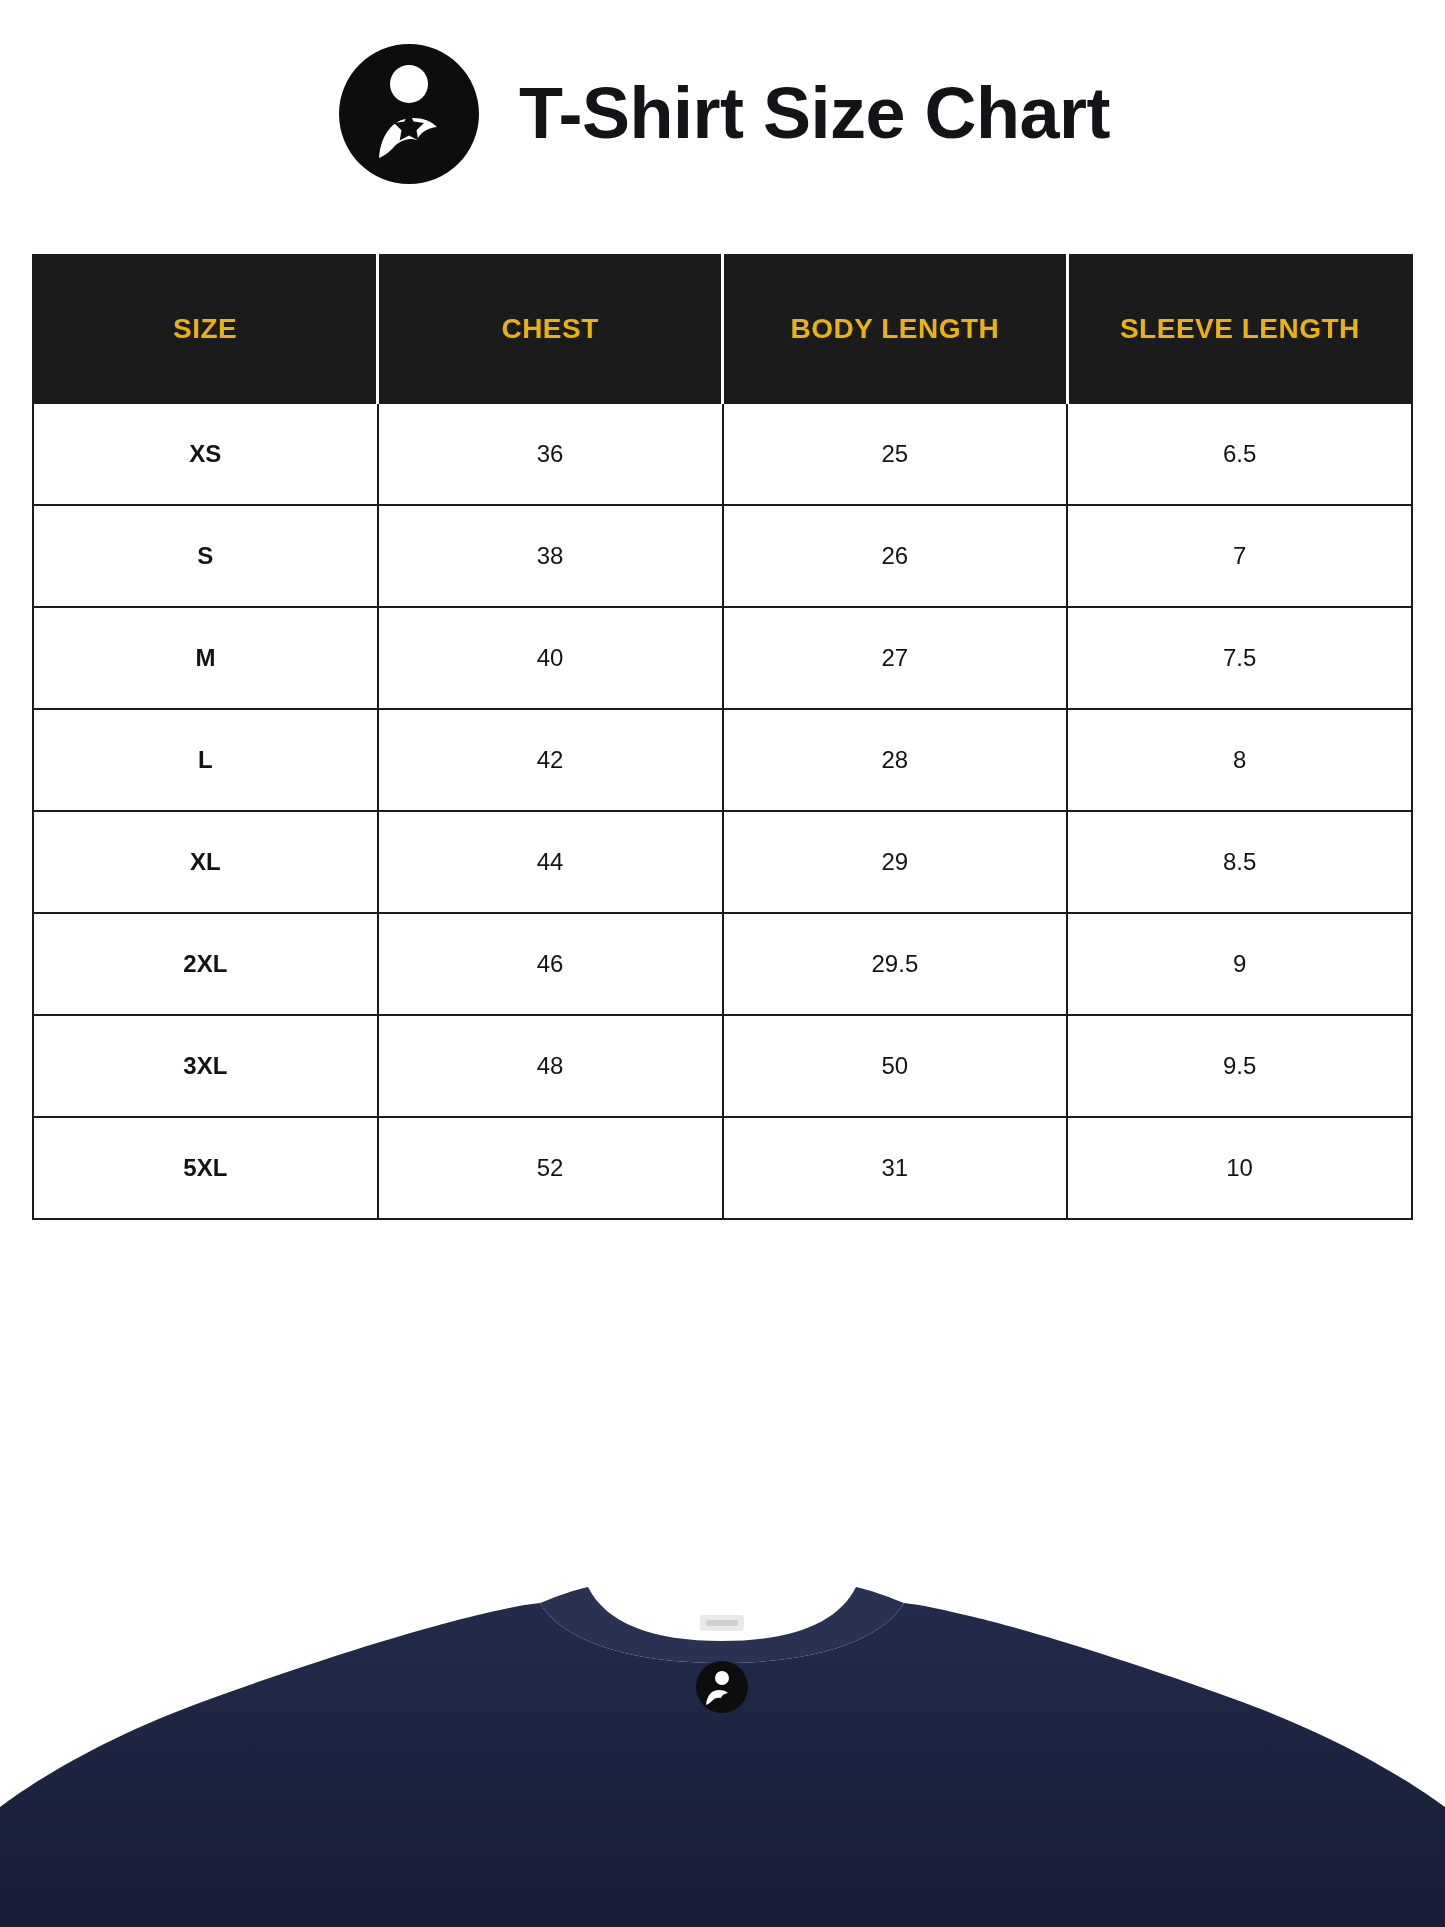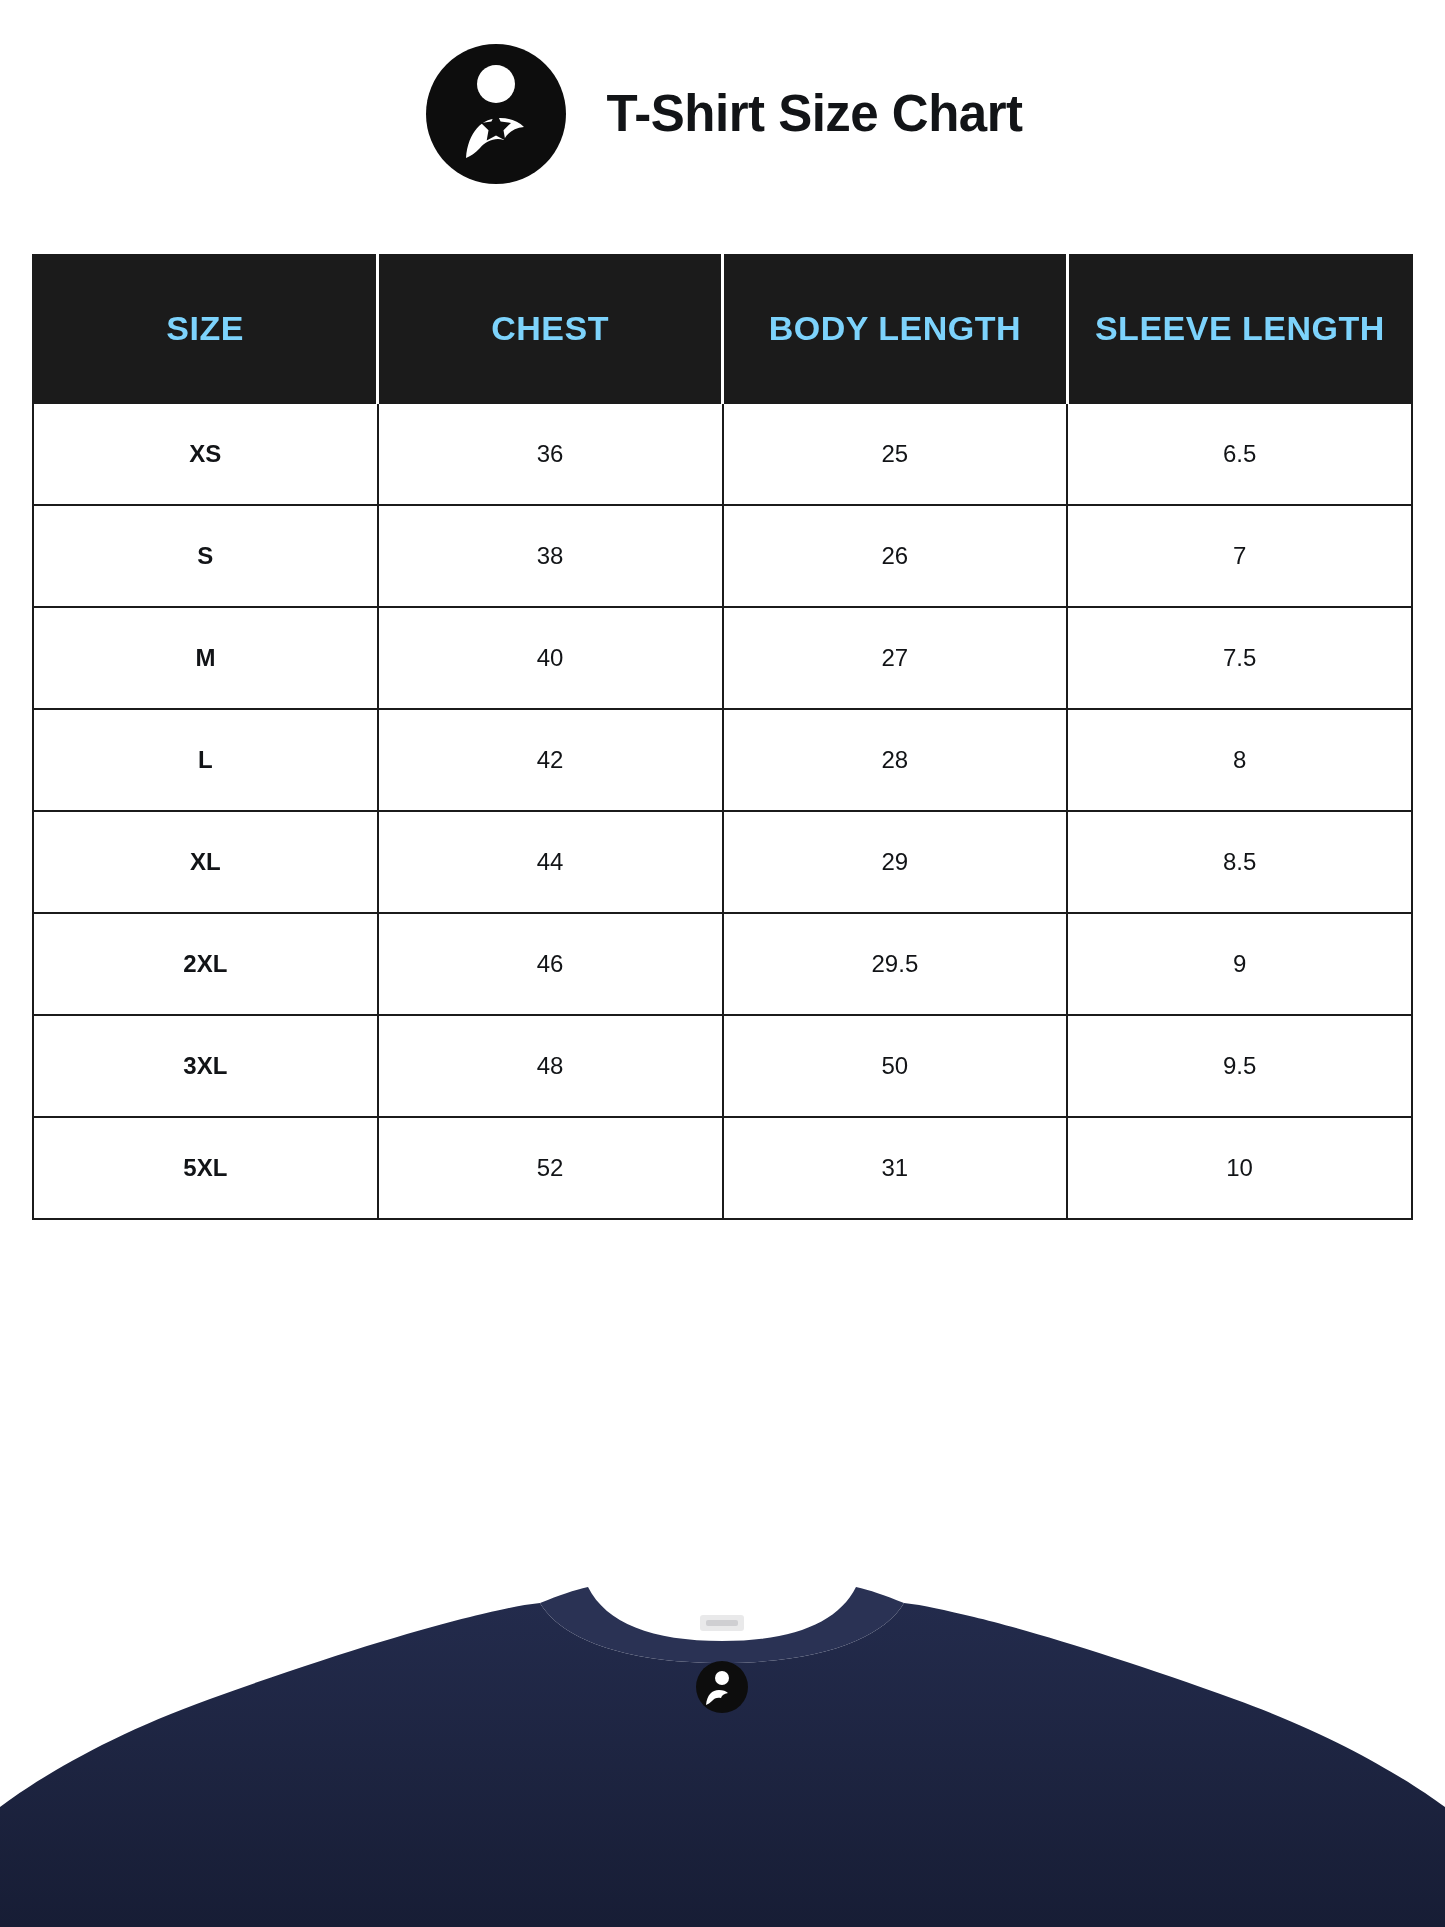--- a/index.html
+++ b/index.html
@@ -31,41 +31,41 @@
     gap: 36px;
     padding-top: 40px;
     padding-bottom: 10px;
   }
   .brand-logo {
     width: 148px;
     height: 148px;
     flex: 0 0 auto;
   }
   .page-title {
-    font-size: 51px;
+    font-size: 72px;
     font-weight: 700;
     letter-spacing: -0.5px;
     color: #121417;
     line-height: 1.1;
     white-space: nowrap;
   }
 
   
   .table-wrap {
     margin: 56px 32px 0 32px;
   }
   table.size-table {
     width: 1381px;
     border-collapse: collapse;
     table-layout: fixed;
   }
   table.size-table thead th {
     background: #1b1b1b;
-    color: #7dd3fc;
-    font-size: 34px;
+    color: #eab308;
+    font-size: 28px;
     font-weight: 700;
     letter-spacing: 0.5px;
     height: 148px;
     vertical-align: middle;
     text-align: center;
     border-right: 3px solid #ffffff;
     padding: 0 6px;
     line-height: 1.25;
   }
   table.size-table thead th:last-child {

